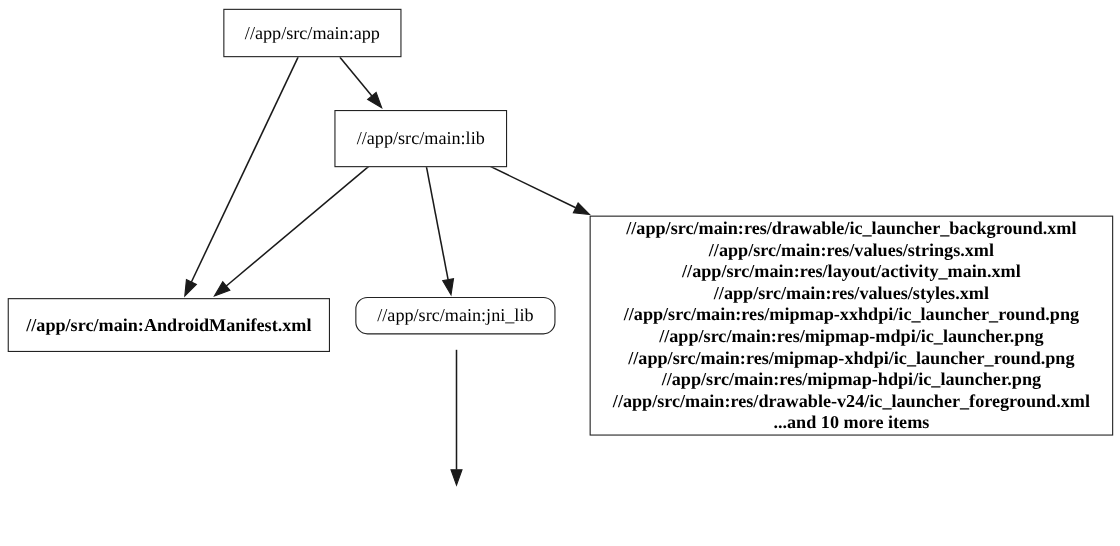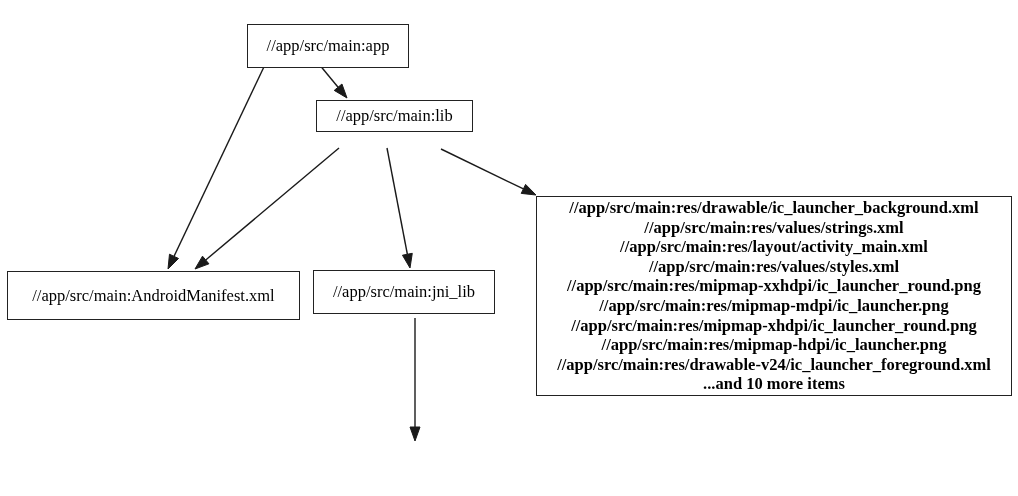--- a/index.html
+++ b/index.html
@@ -39,24 +39,24 @@
     background: #ffffff;
     color: #000000;
     display: flex;
     align-items: center;
     justify-content: center;
     text-align: center;
     font-size: 16.5px;
     line-height: 19.6px;
     white-space: pre-line;
   }
-  .node-app      { left: 203px; top: 24px;   width: 162px; height: 44px; margin-left: 44px; }
-  .node-lib      { left: 316px; top: 100px; width: 157px; height: 32px; }
-  .node-manifest { left: 7px;   top: 271px; width: 293px; height: 49px; }
-  .node-jni-lib  { left: 313px; top: 270px; width: 182px; height: 44px; }
+  .node-app      { left: 203px; top: 8px;   width: 162px; height: 44px; }
+  .node-lib      { left: 304px; top: 100px; width: 157px; height: 52px; }
+  .node-manifest { left: 7px;   top: 271px; width: 293px; height: 49px; font-weight: bold; }
+  .node-jni-lib  { left: 323px; top: 270px; width: 182px; height: 34px; border-radius: 11px; }
   .node-res      { left: 536px; top: 196px; width: 476px; height: 200px; font-weight: bold; }
   .node-cpp      { left: 281px; top: 443px; width: 269px; height: 47px; }
 </style>
 </head>
 <body>
 
 <div class="canvas">
   <svg id="edge-layer" viewBox="0 0 1018 496">
       <line x1="271" y1="52" x2="174.0032285904881" y2="256.35242131906875" class="edge-line"></line>
       <polygon points="168,269 169.48623620444124,254.20841110818014 178.52022097653497,258.49643152995736" class="edge-arrow"></polygon>

